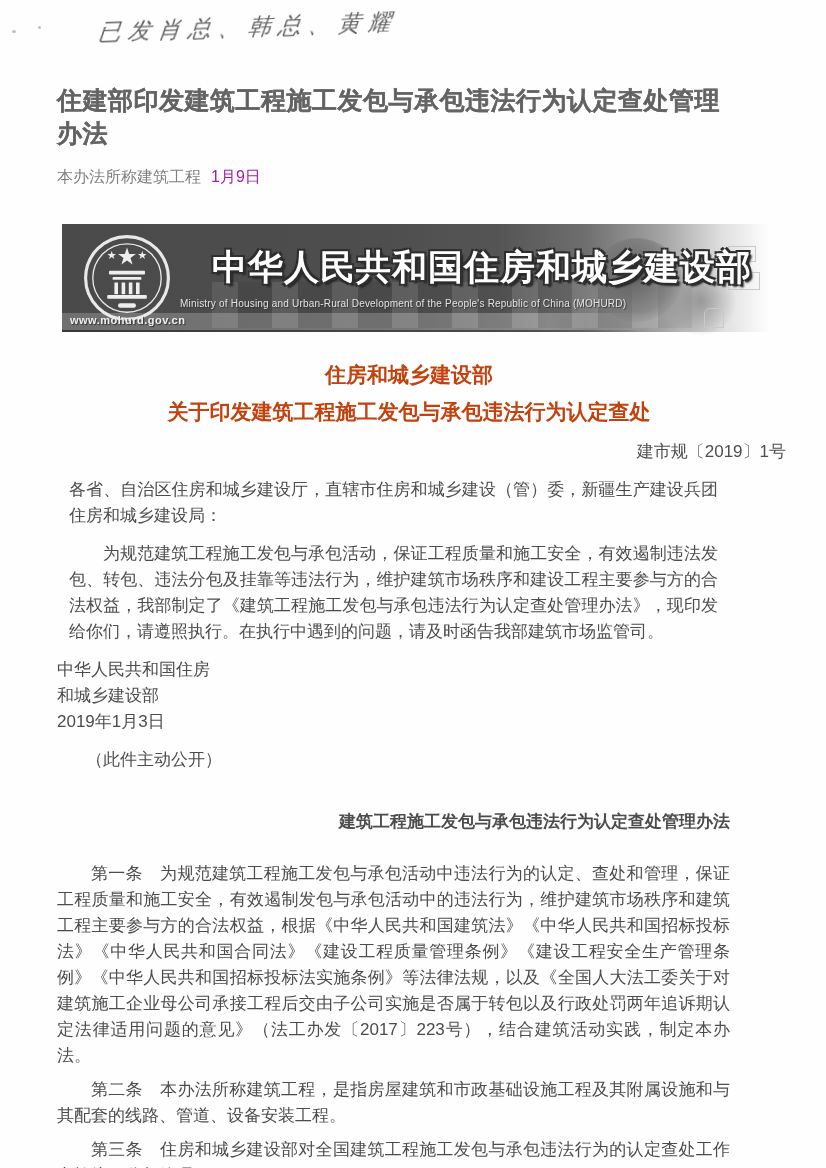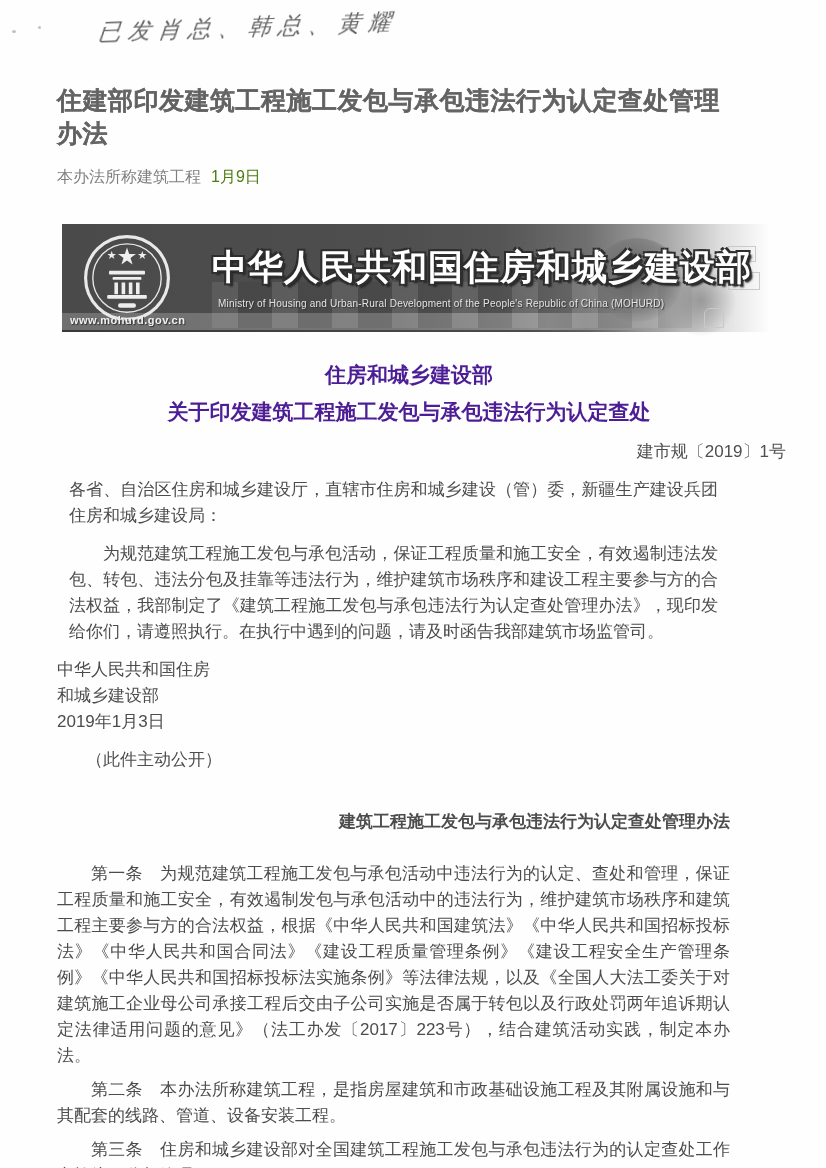--- a/index.html
+++ b/index.html
@@ -28,21 +28,21 @@
   .content{position:absolute;left:0;top:0;width:786px;}
 
   .article-title{
     margin:84px 56px 0 57px;
     font-size:25px;line-height:33px;font-weight:bold;
     color:#5a5a5a;letter-spacing:.5px;
     -webkit-text-stroke:.2px #6a6a6a;
   }
   .article-meta{margin:16px 56px 0 57px;font-size:16px;line-height:22px;}
   .article-source{color:#7f7f7f;margin-right:10px;}
-  .article-date{color:#4d7c0f;}
+  .article-date{color:#a21caf;}
 
   
   .banner{
     position:relative;margin:36px 0 0 62px;width:708px;height:108px;
     background:linear-gradient(90deg,
       #4a4a4a 0%, #4e4e4e 45%, #555555 62%,
       #6f6f6f 74%, #a5a5a5 85%, #dedede 93%, rgba(250,250,250,0) 100%);
   }
   .banner::before{ 
     content:"";position:absolute;left:0;bottom:2px;width:86%;height:17px;
@@ -73,31 +73,30 @@
   .banner-title{
     position:absolute;left:150px;top:20px;white-space:nowrap;
     font-size:35px;font-weight:bold;color:#ffffff;letter-spacing:1px;
     text-shadow:-2px -2px 0 #2e2e2e, 2px -2px 0 #2e2e2e,
                 -2px 2px 0 #2e2e2e, 2px 2px 0 #2e2e2e, 3px 3px 2px #222;
   }
   .banner-en{
     position:absolute;left:118px;top:74px;white-space:nowrap;
     font-size:10px;color:#e3e3e3;letter-spacing:.2px;
     text-shadow:1px 1px 1px #333;
-    margin-left:38px;
   }
   .banner-site{
     position:absolute;left:8px;bottom:6px;
     font-size:11px;font-weight:bold;color:#f0f0f0;letter-spacing:.5px;
     text-shadow:1px 1px 1px #333;
   }
 
   
   .doc-head{margin-top:24px;text-align:center;font-weight:bold;
-    font-size:21px;line-height:37px;color:#4c1d95;padding-left:32px;}
+    font-size:21px;line-height:37px;color:#c2410c;padding-left:32px;}
   .doc-num{margin-top:10px;text-align:right;font-size:17px;color:#4e4e4e;}
 
   
   .doc-body{margin:14px 56px 0 57px;font-size:17px;line-height:26px;
     color:#4c4c4c;text-align:justify;}
   .doc-body p{margin:12px;}
   .indent{text-indent:2em;}
   .signature{}
   .disclosure{text-indent:1em;}
   .reg-title{margin-top:36px;text-align:right;font-weight:bold;font-size:17px;}

